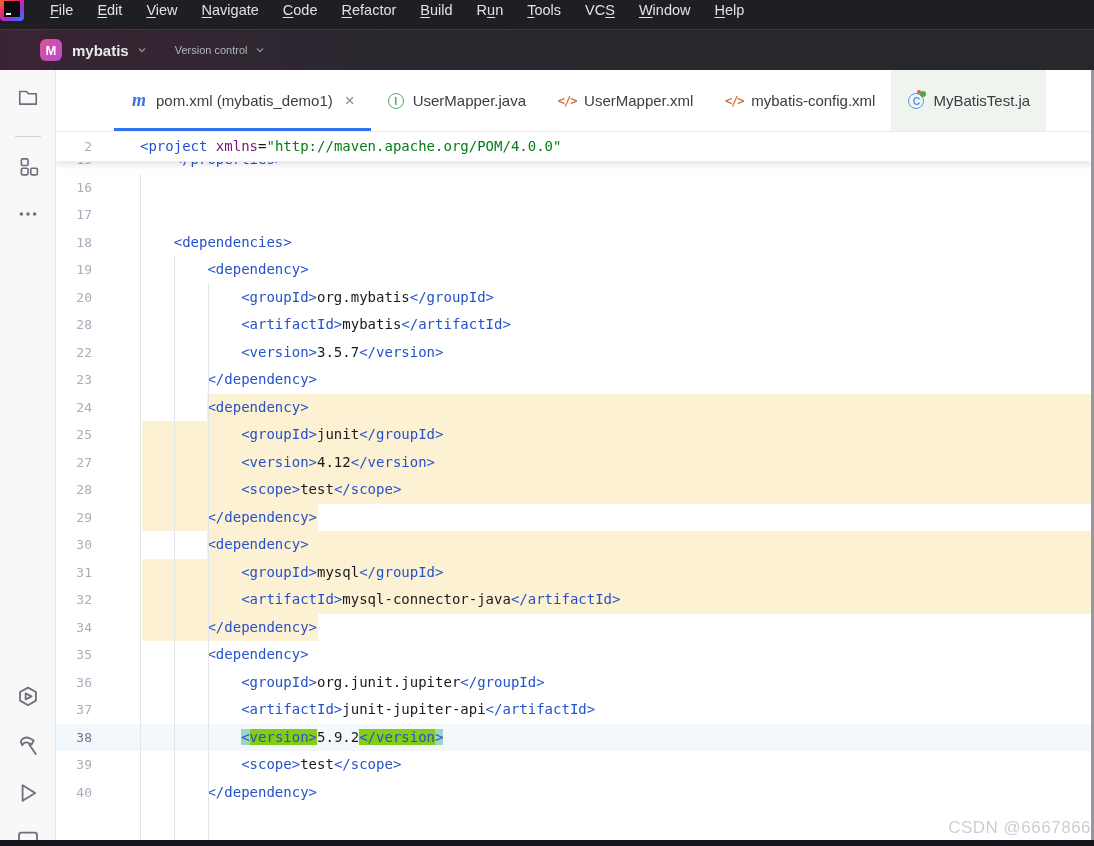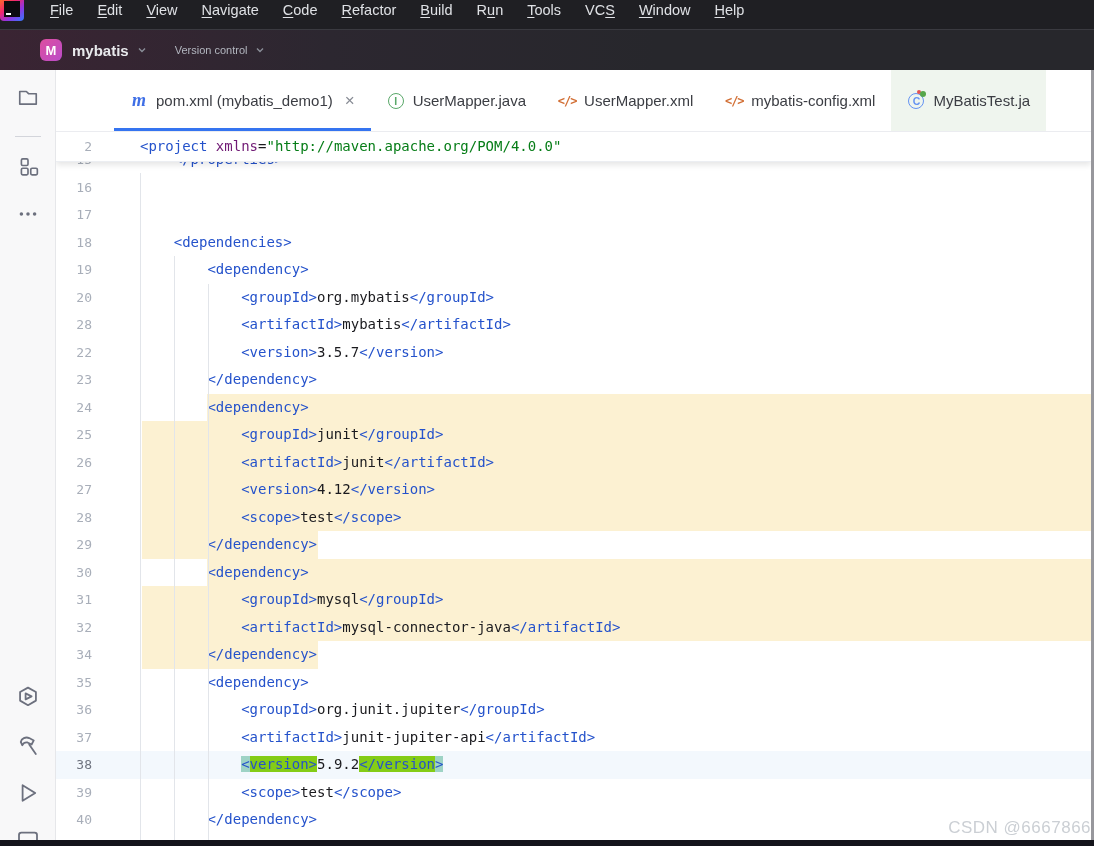--- a/index.html
+++ b/index.html
@@ -227,24 +227,20 @@
           </div>
           <div class="code-row hl-open">
             <div class="gutter-num">24</div>
             <pre class="code-text"><span class="tx">        </span><span class="tg">&lt;dependency&gt;</span></pre>
           </div>
           <div class="code-row hl-mid">
             <div class="gutter-num">25</div>
             <pre class="code-text"><span class="tx">            </span><span class="tg">&lt;groupId&gt;</span><span class="tx">junit</span><span class="tg">&lt;/groupId&gt;</span></pre>
           </div>
           <div class="code-row hl-mid">
-            <div class="gutter-num">26</div>
-            <pre class="code-text"><span class="tx">            </span><span class="tg">&lt;artifactId&gt;</span><span class="tx">junit</span><span class="tg">&lt;/artifactId&gt;</span></pre>
-          </div>
-          <div class="code-row hl-mid">
             <div class="gutter-num">27</div>
             <pre class="code-text"><span class="tx">            </span><span class="tg">&lt;version&gt;</span><span class="tx">4.12</span><span class="tg">&lt;/version&gt;</span></pre>
           </div>
           <div class="code-row hl-mid">
             <div class="gutter-num">28</div>
             <pre class="code-text"><span class="tx">            </span><span class="tg">&lt;scope&gt;</span><span class="tx">test</span><span class="tg">&lt;/scope&gt;</span></pre>
           </div>
           <div class="code-row hl-close">
             <div class="gutter-num">29</div>
             <pre class="code-text"><span class="tx">        </span><span class="tg">&lt;/dependency&gt;</span></pre>

